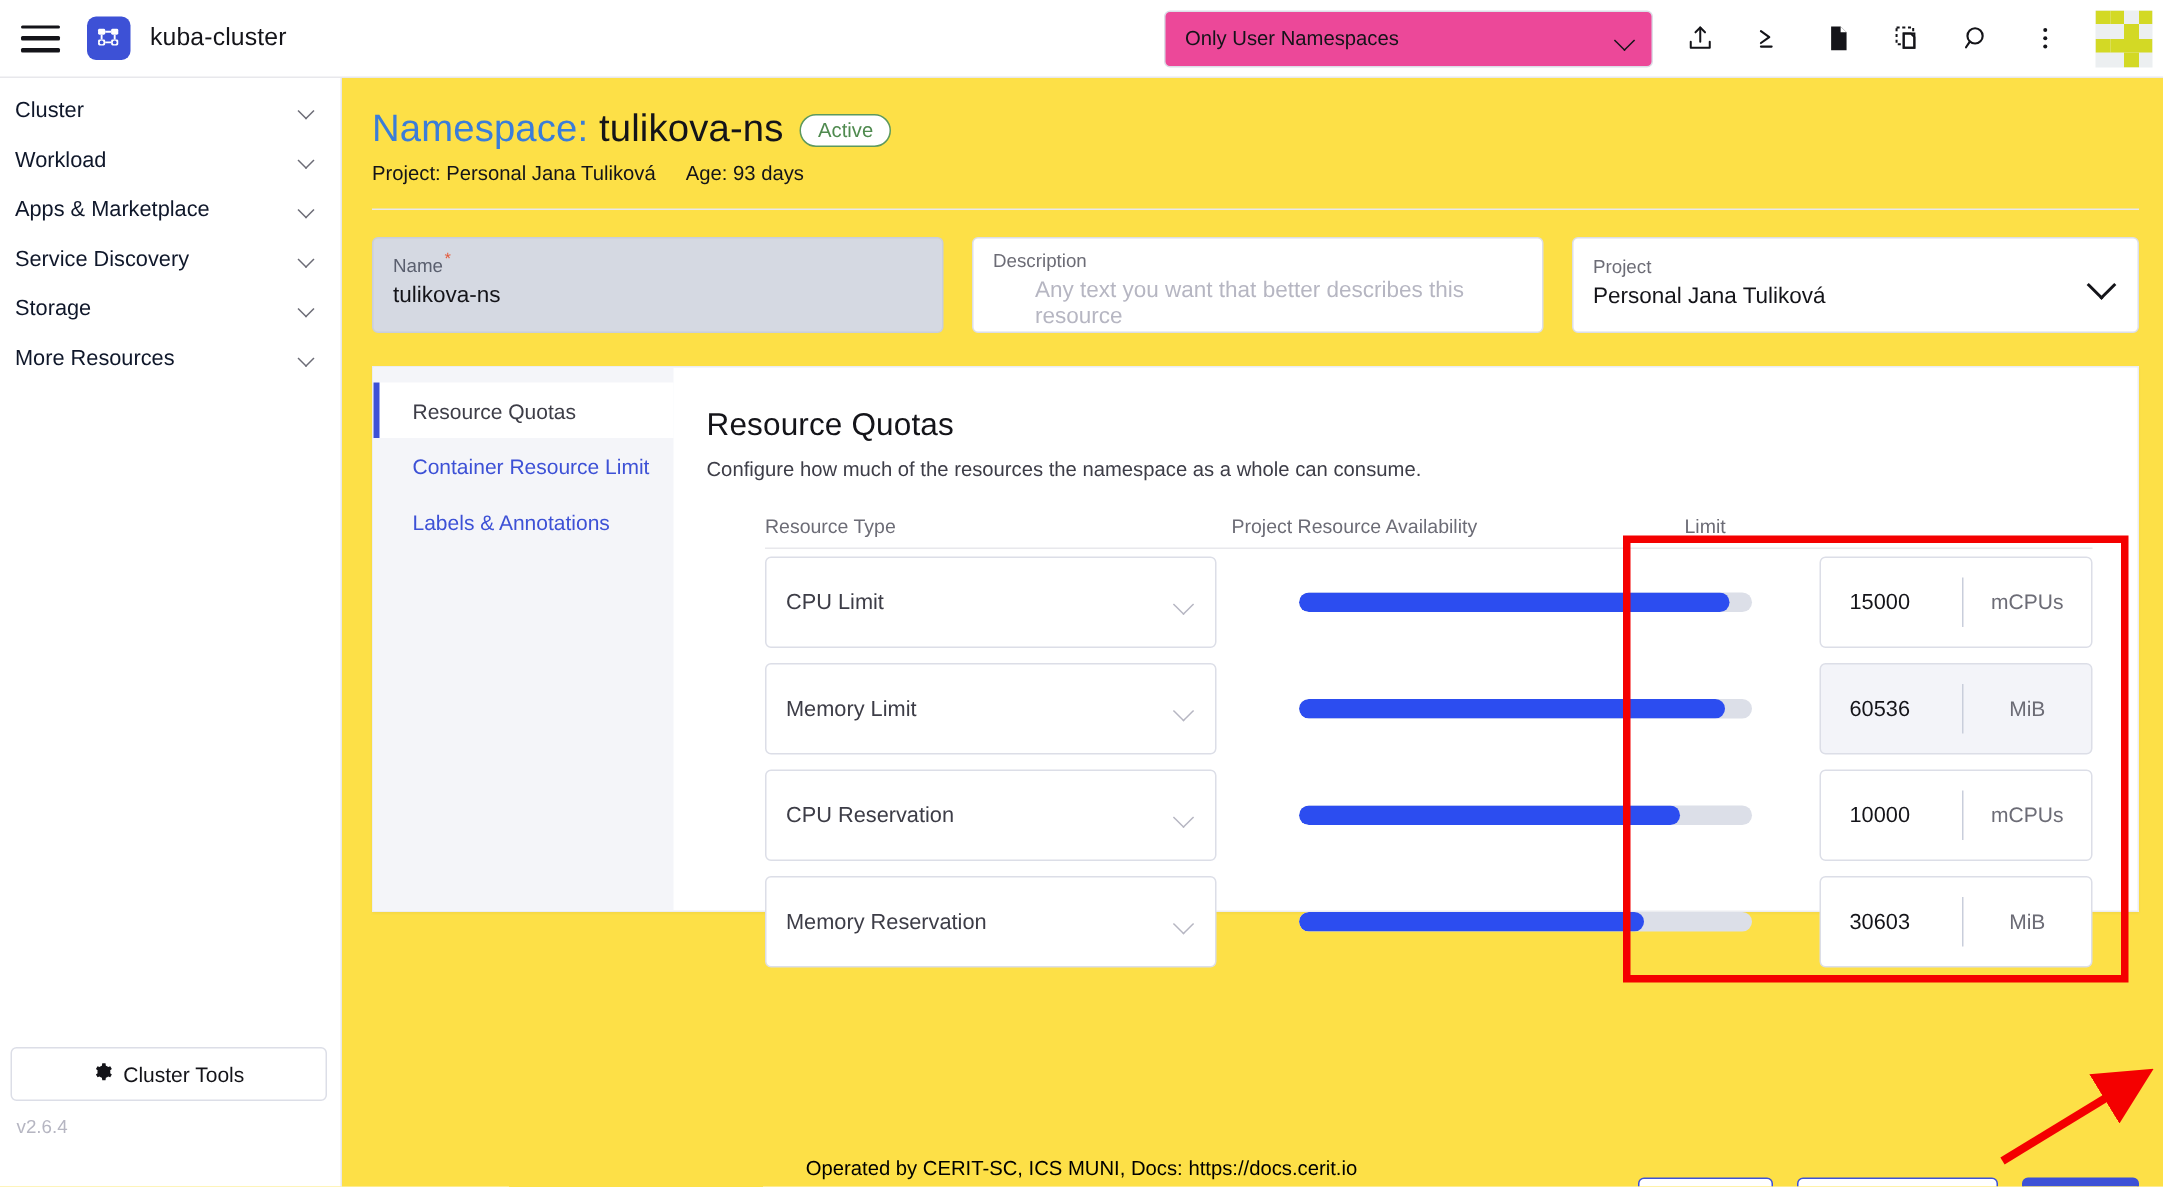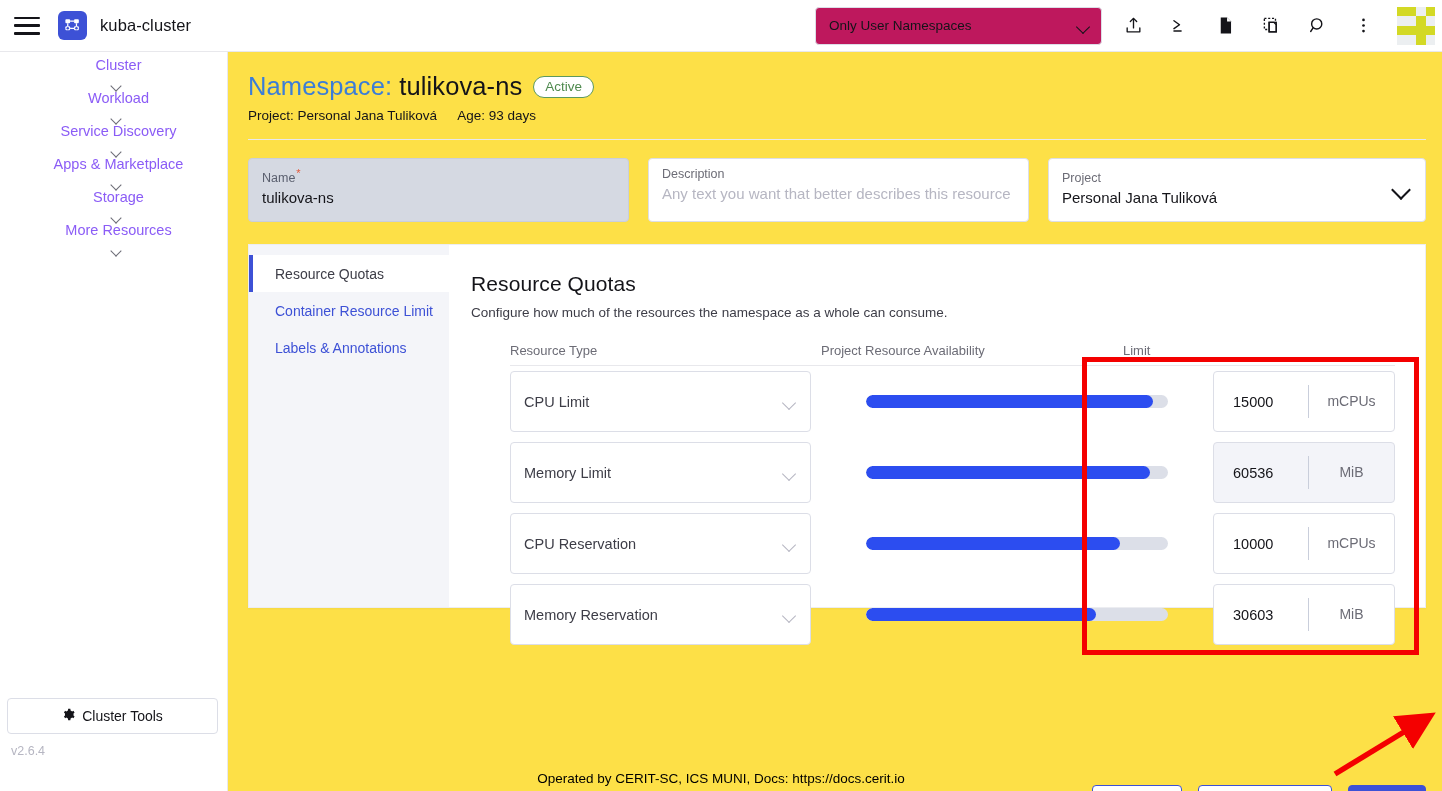--- a/index.html
+++ b/index.html
@@ -23,22 +23,22 @@
     display: flex; flex-direction: column; justify-content: space-between; cursor: pointer; }
   .hamburger span { display: block; height: 2.5px; background: #141419; border-radius: 1px; }
   .cluster-logo {
     width: 29px; height: 29px; background: #3d51d6; border-radius: 6px;
     display: flex; align-items: center; justify-content: center;
   }
   .cluster-name { font-size: 16.5px; color: #141419; margin-left: 13px; letter-spacing: .1px; }
 
   .header-right { margin-left: auto; display: flex; align-items: center; height: 52px; }
   .ns-select {
-    width: 287px; height: 38px; border: 1px solid #dcdee7; border-radius: 4px;
-    background: #be185d; display: flex; align-items: center; padding: 0 10px 0 13px;
+    width: 326px; height: 38px; border: 1px solid #dcdee7; border-radius: 4px;
+    background: #ec4899; display: flex; align-items: center; padding: 0 10px 0 13px;
     font-size: 13.5px; color: #141419; cursor: pointer;
   }
   .ns-select .lbl { flex: 1; }
   .chev { width: 13px; height: 8px; position: relative; }
   .chev::before {
     content: ""; position: absolute; left: 0; top: 0; width: 9px; height: 9px;
     border-right: 1.8px solid #141419; border-bottom: 1.8px solid #141419;
     transform: rotate(45deg); transform-origin: center;
   }
   .icon-btn {
@@ -54,22 +54,22 @@
   }
   .avatar i { display: block; }
   .avatar i.g { background: #d3d925; }
 
   
   .sidebar {
     position: absolute; top: 52px; left: 0; width: 228px; height: 739px;
     background: #fff; border-right: 1px solid #e8e8ec;
   }
   .nav-item {
-    height: 33px; display: flex; align-items: center; padding: 0 14px 0 24px;
-    font-size: 14.5px; color: #8b5cf6; cursor: pointer; flex-direction: column;
+    height: 33px; display: flex; align-items: center; padding: 0 14px 0 10px;
+    font-size: 14.5px; color: #0f172a; cursor: pointer;
   }
   .nav-item .nav-label { flex: 1; }
   .nav-item .chev::before { width: 7px; height: 7px; border-width: 1.5px; border-color: #6c6c76; }
   .cluster-tools {
     position: absolute; left: 7px; bottom: 57px; width: 211px; height: 36px;
     border: 1px solid #dcdee7; border-radius: 4px; background: #fff;
     display: flex; align-items: center; justify-content: center; gap: 7px;
     font-size: 14px; color: #141419; cursor: pointer;
   }
   .version { position: absolute; left: 11px; bottom: 33px; font-size: 12.5px; color: #b6b6c2; }
@@ -97,21 +97,21 @@
   .field {
     height: 64px; border: 1px solid #dcdee7; border-radius: 4px; background: #fff;
     padding: 8px 13px 12px; position: relative;
   }
   .field.name { width: 381px; background: #d5d9e2; border-color: #c9cedb; }
   .field.desc { width: 381px; }
   .field.proj { width: 381px; flex: 1; display: flex; align-items: center; }
   .field .flabel { font-size: 12.5px; color: #6c6c76; }
   .field.name .flabel { color: #5a5f6e; }
   .field .fvalue { font-size: 15px; color: #141419; margin-top: 4px; }
-  .field .fplaceholder { font-size: 15px; color: #b6b6c2; margin-top: 4px; }
+  .field .fplaceholder { font-size: 15px; color: #b6b6c2; margin-top: 4px; margin-left: 28px; }
   .req { color: #e4593a; font-size: 11px; vertical-align: super; margin-left: 1px; }
   .proj-inner { flex: 1; }
   .proj .chev { width: 18px; height: 11px; margin-left: auto; }
   .proj .chev::before { width: 12px; height: 12px; border-width: 2.2px; }
 
   
   .tabcard {
     margin-top: 22px; height: 364px; background: #fff;
     border: 1px solid #ecedf1; display: flex; box-shadow: 0 1px 2px rgba(0,0,0,.04);
   }
@@ -275,25 +275,25 @@
   <div class="nav-item">
     <span class="nav-label">Cluster</span>
     <span class="chev"></span>
   </div>
   <div style="height:0px"></div>
   <div class="nav-item">
     <span class="nav-label">Workload</span>
     <span class="chev"></span>
   </div>
   <div class="nav-item">
+    <span class="nav-label">Apps &amp; Marketplace</span>
+    <span class="chev"></span>
+  </div>
+  <div class="nav-item">
     <span class="nav-label">Service Discovery</span>
-    <span class="chev"></span>
-  </div>
-  <div class="nav-item">
-    <span class="nav-label">Apps &amp; Marketplace</span>
     <span class="chev"></span>
   </div>
   <div class="nav-item">
     <span class="nav-label">Storage</span>
     <span class="chev"></span>
   </div>
   <div class="nav-item">
     <span class="nav-label">More Resources</span>
     <span class="chev"></span>
   </div>

